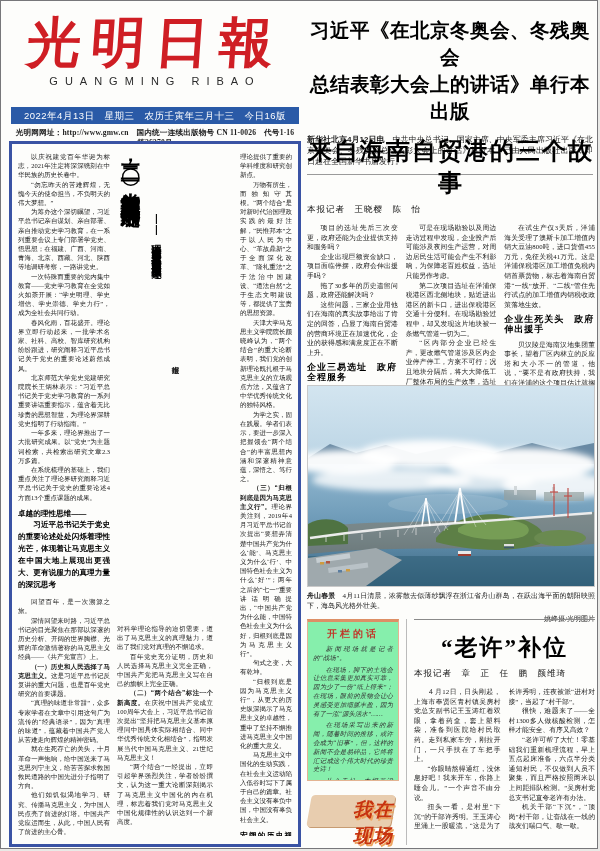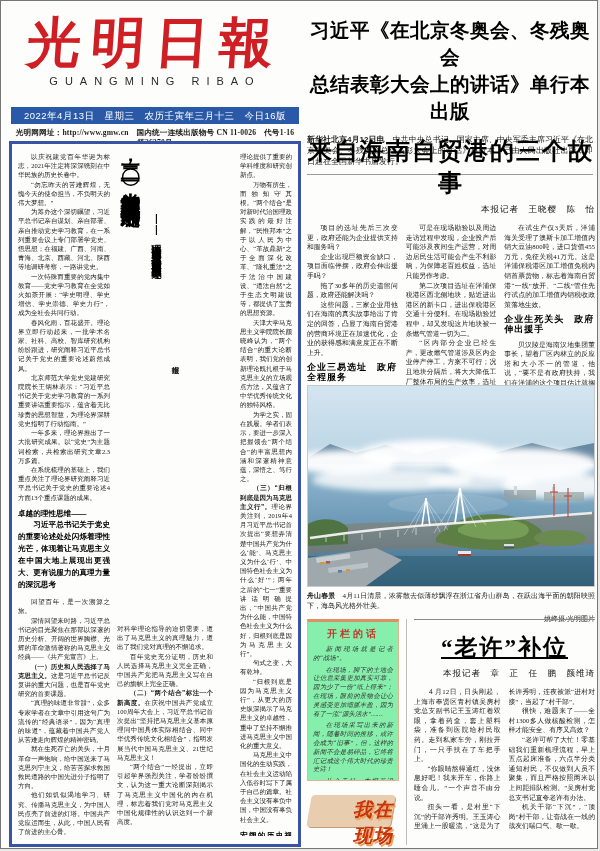--- a/index.html
+++ b/index.html
@@ -20,21 +20,21 @@
   .top-story{position:absolute;left:306px;top:16px;width:286px;}
   .top-headline{font-family:"Liberation Sans","DejaVu Sans",sans-serif;font-weight:900;color:#000;
                 font-size:19.5px;line-height:27px;text-align:center;letter-spacing:.5px;}
   .abstract{margin-top:9px;font-size:8px;line-height:11px;text-align:justify;color:#222;}
   .abstract b{font-family:"Liberation Sans",sans-serif;}
   .ts-rule{margin-top:7px;border-top:1px solid #9a9a9a;}
 
   
   .hn{position:absolute;left:306px;top:134px;width:288px;}
   .hn-headline{font-size:24px;font-weight:900;text-align:center;letter-spacing:2px;color:#000;}
-  .byline{text-align:right;font-size:8.5px;margin-top:5px;letter-spacing:1px;color:#111;}
+  .byline{text-align:left;font-size:8.5px;margin-top:5px;letter-spacing:1px;color:#111;}
   .hn-cols{display:flex;gap:8px;height:186px;overflow:hidden;margin-top:7px;}
   .ncol{flex:1;overflow:hidden;font-size:6.8px;line-height:9.6px;}
 
   
   .blk{text-align:justify;}
   .blk.p{text-indent:2em;}
   .blk.c{text-indent:0;}
   .blk.h{font-family:"Liberation Sans",sans-serif;font-weight:700;font-size:9px;letter-spacing:1px;
          text-align:left;text-indent:0;margin:6px 0 5px;color:#000;}
   .blk.h2{font-family:"Liberation Sans",sans-serif;font-weight:700;font-size:7.6px;line-height:10.5px;
@@ -59,21 +59,21 @@
              font-family:"Liberation Sans",sans-serif;margin-bottom:4px;}
   .kai-box .blk{font-size:6.4px;line-height:8.8px;}
   .scene-logo{margin-top:8px;height:44px;position:relative;}
   .scene-bg{position:absolute;left:2px;top:6px;width:84px;height:32px;background:#e8cdaf;transform:skewX(-10deg);
             border-radius:4px;box-shadow:1px 1px 0 #c79c73;}
   .scene-text{position:absolute;left:6px;top:8px;font-family:"Liberation Sans",sans-serif;font-weight:900;
               font-style:italic;font-size:19px;letter-spacing:1px;color:#c7330f;
               text-shadow:1.5px 1.5px 0 #eda45e;margin-left:40px;}
   .br-divider{width:1px;background:#bbb;margin:0 7px;}
   .laoxu{flex:1;border-top:1px solid #8a8a8a;padding-top:6px;}
-  .lx-headline{font-size:23px;font-weight:900;text-align:center;letter-spacing:2px;color:#000;margin-top:6px;text-decoration:underline;}
+  .lx-headline{font-size:23px;font-weight:900;text-align:center;letter-spacing:2px;color:#000;margin-top:6px;}
   .lx-cols{display:flex;gap:8px;height:142px;overflow:hidden;margin-top:7px;}
 
   
   .feature{position:absolute;left:8px;top:140px;width:292px;height:706px;border:3px solid #3a53a4;
            background:#fdfdfb;padding:8px 6px;display:flex;gap:7px;}
   .fcol{overflow:hidden;height:100%;font-size:6.5px;line-height:9.2px;}
   .fcol1{flex:0 0 92px;}
   .fcol2{flex:0 0 96px;display:flex;flex-direction:column;}
   .fcol3{flex:1;margin-left:20px;}
   .vert-block{height:472px;flex:0 0 472px;display:flex;gap:7px;padding-left:2px;}

